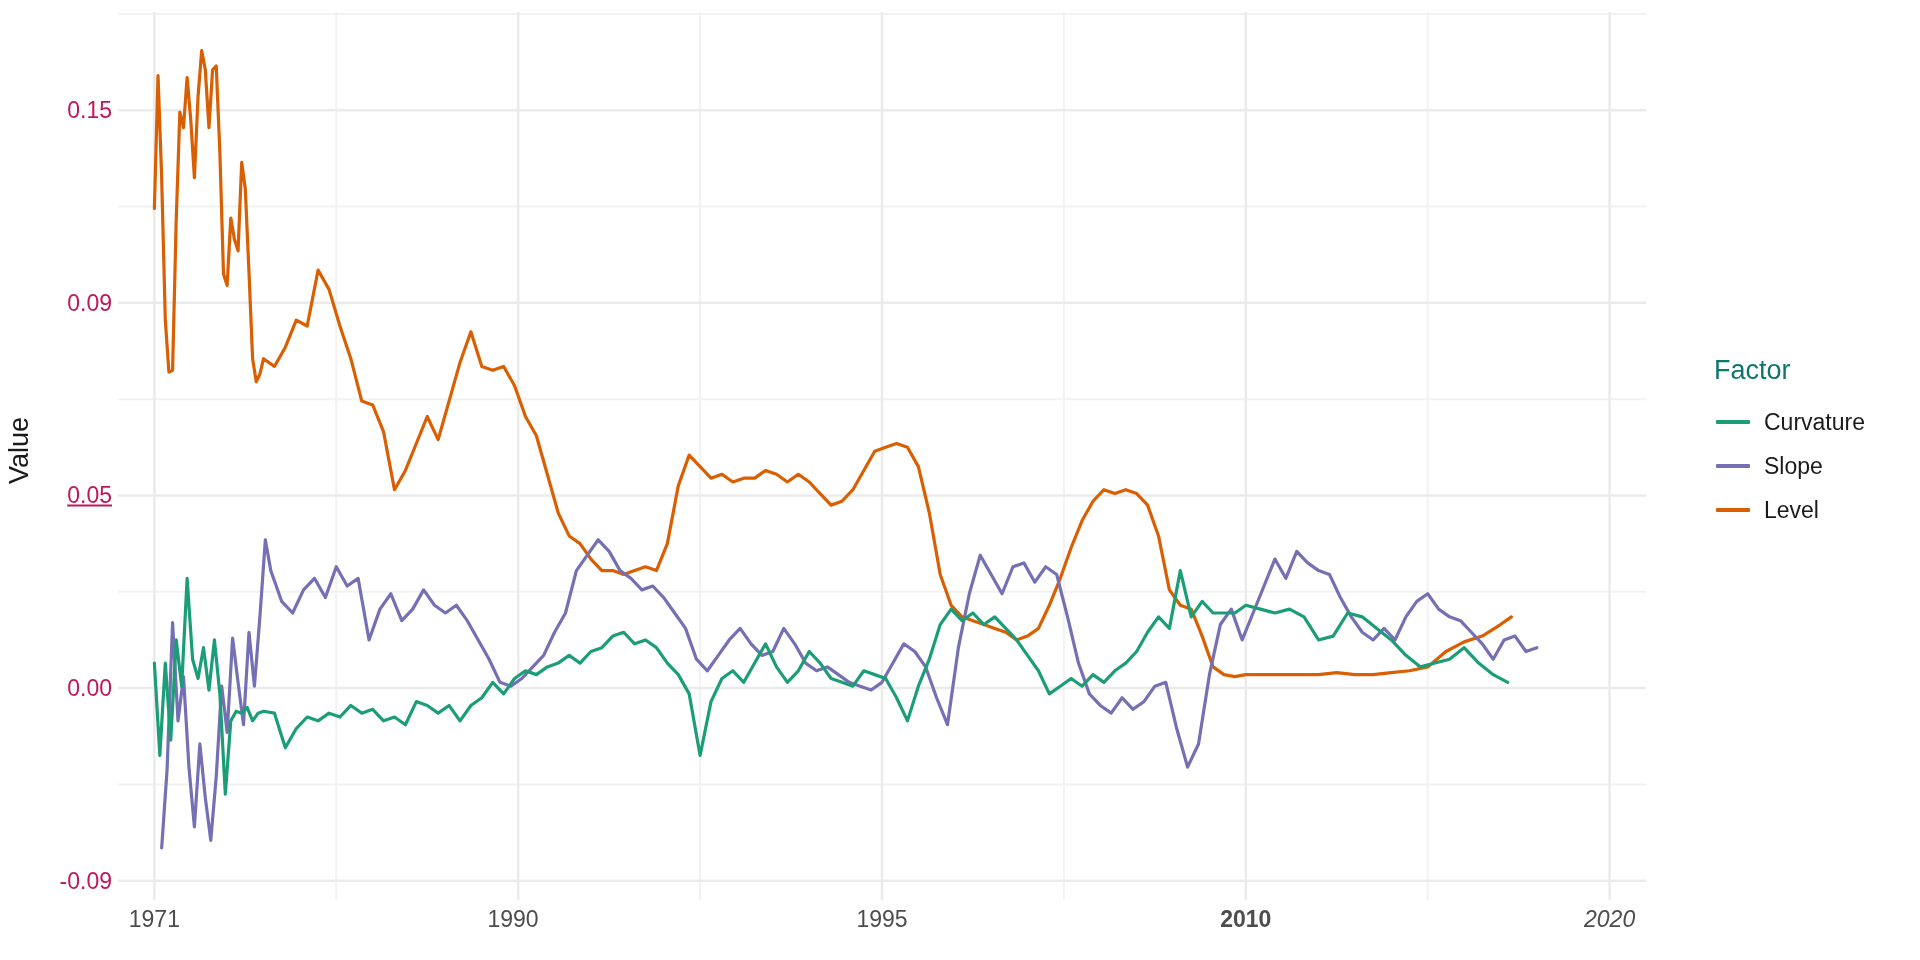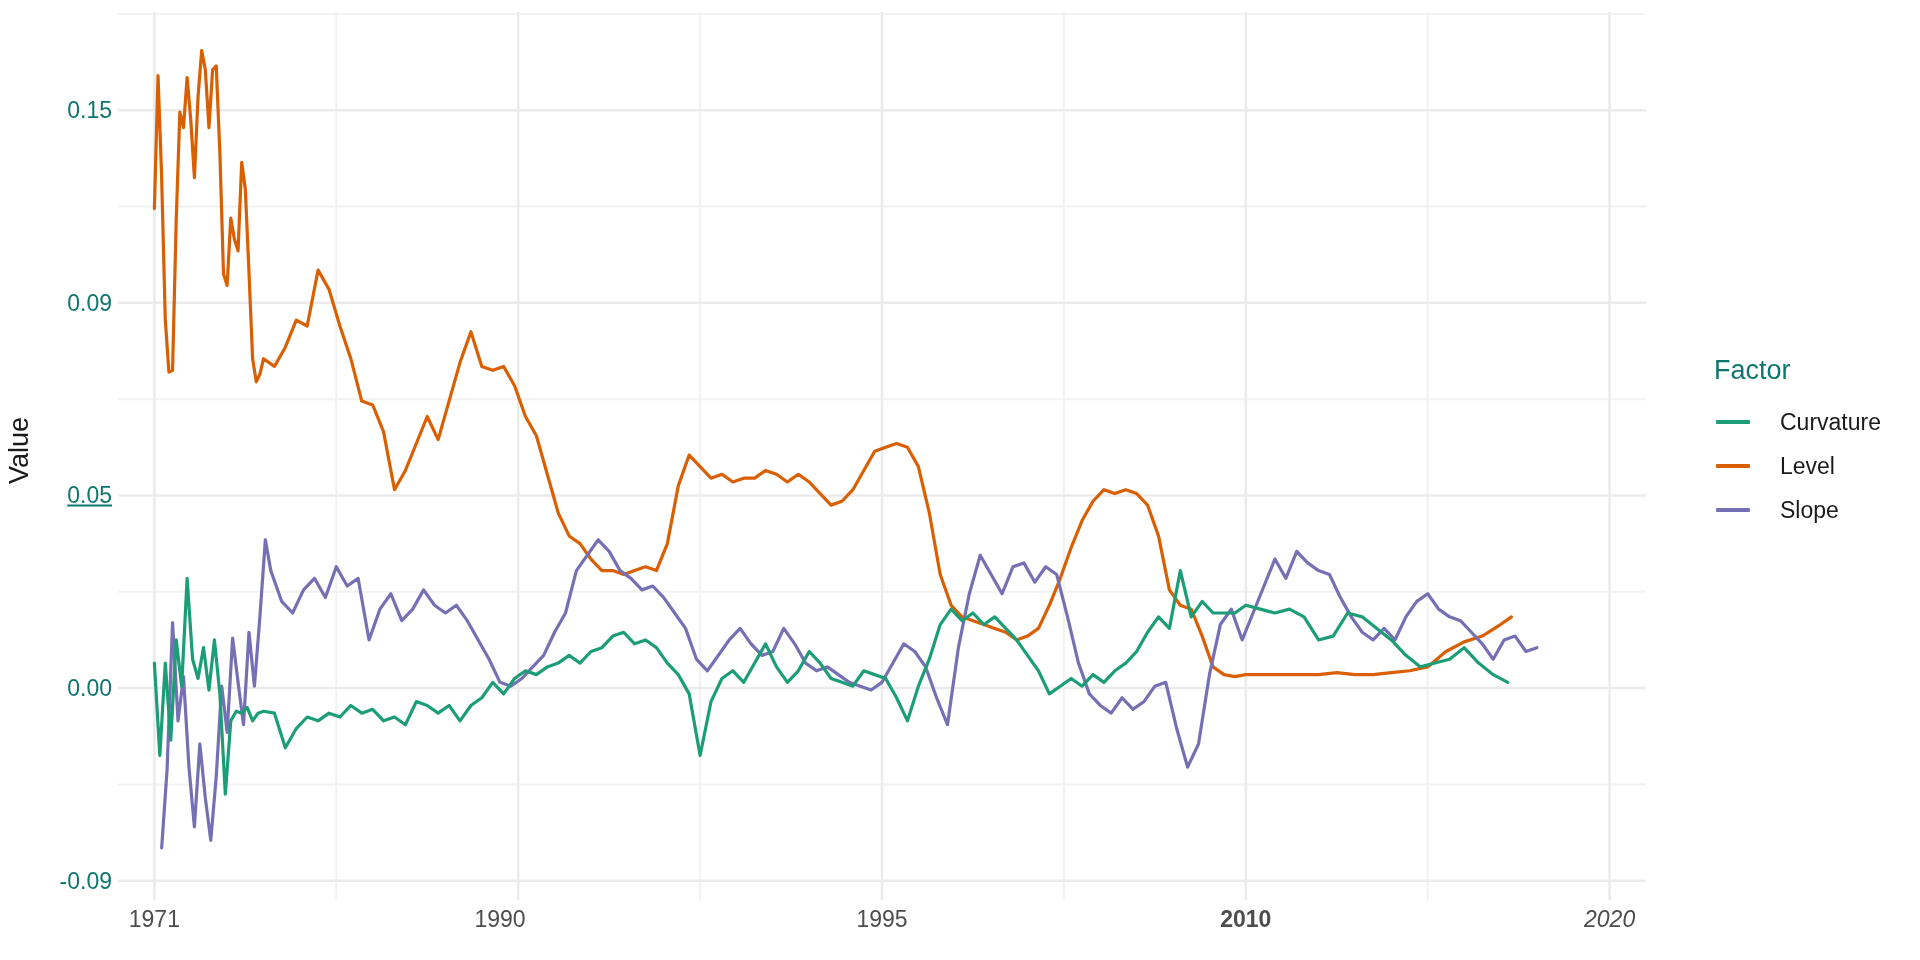--- a/index.html
+++ b/index.html
@@ -40,21 +40,21 @@
     font-family: "Liberation Sans", sans-serif;
   }
 
   
   .y-tick-label {
     position: absolute;
     right: 0;
     width: 78px;
     text-align: right;
     font-size: 23px;
-    color: #0f766e;
+    color: #be185d;
     transform: translateY(-50%);
     white-space: nowrap;
     font-family: "Liberation Sans", sans-serif;
   }
   #y-tick-col {
     position: absolute;
     left: 22px;
     top: 0;
     width: 90px;
     height: 900px;
@@ -117,21 +117,21 @@
     flex: 0 0 42px;
   }
   .legend-swatch {
     width: 34px;
     height: 4px;
     border-radius: 1px;
   }
   .legend-label {
     font-size: 23px;
     color: #1a1a1a;
-    margin-left: 26px;
+    margin-left: 10px;
     white-space: nowrap;
     font-family: "Liberation Sans", sans-serif;
   }
 </style>
 </head>
 <body>
 
 <div id="root">
 
   <div id="y-axis-title">
@@ -174,43 +174,43 @@
       <g id="series-layer">
           <polyline points="36.38,196.48 40.02,63.57 43.66,165.66 47.30,308.20 50.93,360.21 54.57,358.28 58.21,208.03 61.85,100.16 65.49,115.57 69.12,65.49 72.76,107.87 76.40,165.66 80.04,84.75 83.68,38.52 87.31,57.79 90.95,115.57 94.59,57.79 98.23,53.93 101.87,140.62 105.50,261.97 109.14,273.53 112.78,206.11 116.42,227.30 120.06,238.85 123.70,150.25 127.33,177.21 130.97,260.04 134.61,346.72 138.25,369.84 141.89,362.13 145.52,346.72 156.44,354.43 167.35,335.17 178.27,308.20 189.18,313.98 200.10,258.12 211.01,277.38 221.92,313.98 232.84,346.72 243.75,389.10 254.67,392.95 265.58,419.92 276.50,477.71 287.41,458.45 298.32,431.48 309.24,404.51 320.15,427.63 331.07,389.10 341.98,350.58 352.90,319.76 363.81,354.43 374.72,358.28 385.64,354.43 396.55,373.69 407.47,404.51 418.38,423.77 429.30,462.30 440.21,500.82 451.12,523.94 462.04,531.64 472.95,547.05 483.87,558.61 494.78,558.61 505.70,562.46 516.61,558.61 527.52,554.76 538.44,558.61 549.35,531.64 560.27,473.86 571.18,443.04 582.10,454.59 593.01,466.15 603.92,462.30 614.84,470.00 625.75,466.15 636.67,466.15 647.58,458.45 658.50,462.30 669.41,470.00 680.32,462.30 691.24,470.00 702.15,481.56 713.07,493.12 723.98,489.27 734.90,477.71 745.81,458.45 756.72,439.18 767.64,435.33 778.55,431.48 789.47,435.33 800.38,454.59 811.30,500.82 822.21,562.46 833.12,593.28 844.04,604.84 854.95,608.69 865.87,612.55 876.78,616.40 887.70,620.25 898.61,627.96 909.52,624.10 920.44,616.40 931.35,593.28 942.27,566.32 953.18,535.50 964.10,508.53 975.01,489.27 985.92,477.71 996.84,481.56 1007.75,477.71 1018.67,481.56 1029.58,493.12 1040.50,523.94 1051.41,577.87 1062.32,593.28 1073.24,597.14 1084.15,624.10 1095.07,654.92 1105.98,662.63 1116.90,664.56 1127.81,662.63 1146.00,662.63 1164.19,662.63 1182.38,662.63 1200.57,662.63 1218.76,660.70 1236.95,662.63 1255.14,662.63 1273.33,660.70 1291.52,658.78 1309.71,654.92 1327.90,639.51 1346.10,629.88 1364.29,624.10 1382.48,612.55 1393.39,604.84 1404.30,NaN 1415.22,NaN 1426.13,NaN" fill="none" stroke="#D95F02" stroke-width="3.2" stroke-linejoin="round" stroke-linecap="round"></polyline>
           <polyline points="43.66,835.99 49.11,757.02 54.57,610.62 60.03,708.86 65.49,664.56 70.94,755.09 76.40,814.80 81.86,731.97 87.31,785.91 92.77,828.29 98.23,764.72 103.69,674.19 109.14,720.42 114.60,626.03 120.06,670.33 125.51,712.71 130.97,620.25 136.43,674.19 141.89,604.84 147.34,527.79 152.80,558.61 163.71,589.43 174.63,600.99 185.54,577.87 196.46,566.32 207.37,585.58 218.29,554.76 229.20,574.02 240.11,566.32 251.03,627.96 261.94,597.14 272.86,581.73 283.77,608.69 294.69,597.14 305.60,577.87 316.51,593.28 327.43,600.99 338.34,593.28 349.26,608.69 360.17,627.96 371.09,647.22 382.00,670.33 392.91,674.19 403.83,666.48 414.74,654.92 425.66,643.37 436.57,620.25 447.49,600.99 458.40,558.61 469.31,543.20 480.23,527.79 491.14,539.35 502.06,558.61 512.97,566.32 523.89,577.87 534.80,574.02 545.71,585.58 556.63,600.99 567.54,616.40 578.46,647.22 589.37,658.78 600.29,643.37 611.20,627.96 622.11,616.40 633.03,631.81 643.94,643.37 654.86,639.51 665.77,616.40 676.69,631.81 687.60,651.07 698.51,658.78 709.43,654.92 720.34,662.63 731.26,670.33 742.17,674.19 753.09,678.04 764.00,670.33 774.91,651.07 785.83,631.81 796.74,639.51 807.66,654.92 818.57,685.74 829.49,712.71 840.40,635.66 851.31,581.73 862.23,543.20 873.14,562.46 884.06,581.73 894.97,554.76 905.89,550.91 916.80,570.17 927.71,554.76 938.63,562.46 949.54,604.84 960.46,651.07 971.37,681.89 982.29,693.45 993.20,701.15 1004.11,685.74 1015.03,697.30 1025.94,689.60 1036.86,674.19 1047.77,670.33 1058.69,716.56 1069.60,755.09 1080.51,731.97 1091.43,662.63 1102.34,612.55 1113.26,597.14 1124.17,627.96 1135.09,600.99 1146.00,574.02 1156.91,547.05 1167.83,566.32 1178.74,539.35 1189.66,550.91 1200.57,558.61 1211.49,562.46 1222.40,585.58 1233.31,604.84 1244.23,620.25 1255.14,627.96 1266.06,616.40 1276.97,627.96 1287.89,604.84 1298.80,589.43 1309.71,581.73 1320.63,597.14 1331.54,604.84 1342.46,608.69 1353.37,620.25 1364.29,631.81 1375.20,647.22 1386.11,627.96 1397.03,624.10 1407.94,639.51 1418.86,635.66" fill="none" stroke="#7570B3" stroke-width="3.2" stroke-linejoin="round" stroke-linecap="round"></polyline>
           <polyline points="36.38,651.07 41.84,743.53 47.30,651.07 52.75,728.12 58.21,627.96 63.67,674.19 69.12,566.32 74.58,647.22 80.04,666.48 85.50,635.66 90.95,678.04 96.41,627.96 101.87,681.89 107.32,782.06 112.78,708.86 118.24,699.23 123.70,701.15 129.15,695.38 134.61,708.86 140.07,701.15 145.52,699.23 156.44,701.15 167.35,735.83 178.27,716.56 189.18,705.01 200.10,708.86 211.01,701.15 221.92,705.01 232.84,693.45 243.75,701.15 254.67,697.30 265.58,708.86 276.50,705.01 287.41,712.71 298.32,689.60 309.24,693.45 320.15,701.15 331.07,693.45 341.98,708.86 352.90,693.45 363.81,685.74 374.72,670.33 385.64,681.89 396.55,666.48 407.47,658.78 418.38,662.63 429.30,654.92 440.21,651.07 451.12,643.37 462.04,651.07 472.95,639.51 483.87,635.66 494.78,624.10 505.70,620.25 516.61,631.81 527.52,627.96 538.44,635.66 549.35,651.07 560.27,662.63 571.18,681.89 582.10,743.53 593.01,689.60 603.92,666.48 614.84,658.78 625.75,670.33 636.67,651.07 647.58,631.81 658.50,654.92 669.41,670.33 680.32,658.78 691.24,639.51 702.15,651.07 713.07,666.48 723.98,670.33 734.90,674.19 745.81,658.78 756.72,662.63 767.64,666.48 778.55,685.74 789.47,708.86 800.38,674.19 811.30,647.22 822.21,612.55 833.12,597.14 844.04,608.69 854.95,600.99 865.87,612.55 876.78,604.84 887.70,616.40 898.61,627.96 909.52,643.37 920.44,658.78 931.35,681.89 942.27,674.19 953.18,666.48 964.10,674.19 975.01,662.63 985.92,670.33 996.84,658.78 1007.75,651.07 1018.67,639.51 1029.58,620.25 1040.50,604.84 1051.41,616.40 1062.32,558.61 1073.24,604.84 1084.15,589.43 1095.07,600.99 1105.98,600.99 1116.90,600.99 1127.81,593.28 1142.36,597.14 1156.91,600.99 1171.47,597.14 1186.02,604.84 1200.57,627.96 1215.12,624.10 1229.68,600.99 1244.23,604.84 1258.78,616.40 1273.33,627.96 1287.89,643.37 1302.44,654.92 1316.99,651.07 1331.54,647.22 1346.10,635.66 1360.65,651.07 1375.20,662.63 1389.75,670.33 1404.30,NaN 1418.86,NaN" fill="none" stroke="#1B9E77" stroke-width="3.2" stroke-linejoin="round" stroke-linecap="round"></polyline>
         </g>
     </svg>
   </div>
 
   <div id="x-tick-row">
       <div class="x-tick-label" style="left: 36.381px;">1971</div>
-      <div class="x-tick-label" style="left: 382px;">1990</div>
+      <div class="x-tick-label" style="left: 395px;">1990</div>
       <div class="x-tick-label" style="left: 764px;">1995</div>
       <div class="x-tick-label" style="left: 1127.81px; font-weight: bold;">2010</div>
       <div class="x-tick-label" style="left: 1491.62px; font-style: italic;">2020</div>
     </div>
 
   <div id="legend">
     <div id="legend-title">Factor</div>
     <div id="legend-items">
         <div class="legend-item">
           <span class="legend-key">
             <span class="legend-swatch" style="background: rgb(27, 158, 119);"></span>
           </span>
           <span class="legend-label">Curvature</span>
         </div>
         <div class="legend-item">
           <span class="legend-key">
+            <span class="legend-swatch" style="background: rgb(117, 112, 179);"></span>
+          </span>
+          <span class="legend-label">Slope</span>
+        </div>
+        <div class="legend-item">
+          <span class="legend-key">
             <span class="legend-swatch" style="background: rgb(217, 95, 2);"></span>
           </span>
           <span class="legend-label">Level</span>
         </div>
-        <div class="legend-item">
-          <span class="legend-key">
-            <span class="legend-swatch" style="background: rgb(117, 112, 179);"></span>
-          </span>
-          <span class="legend-label">Slope</span>
-        </div>
       </div>
   </div>
 
 </div>
 
 </body></html>

